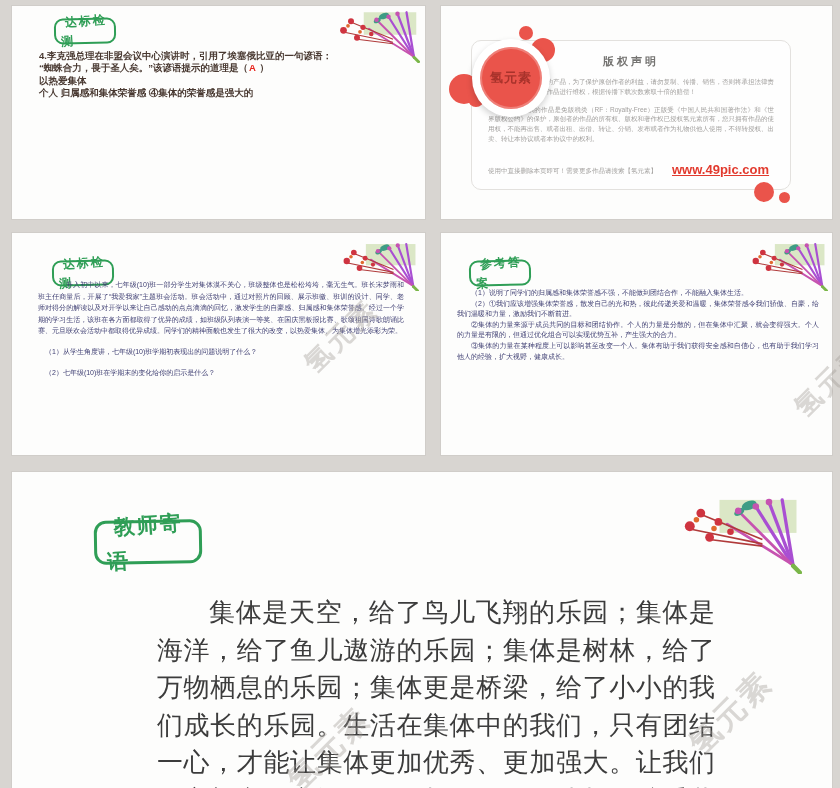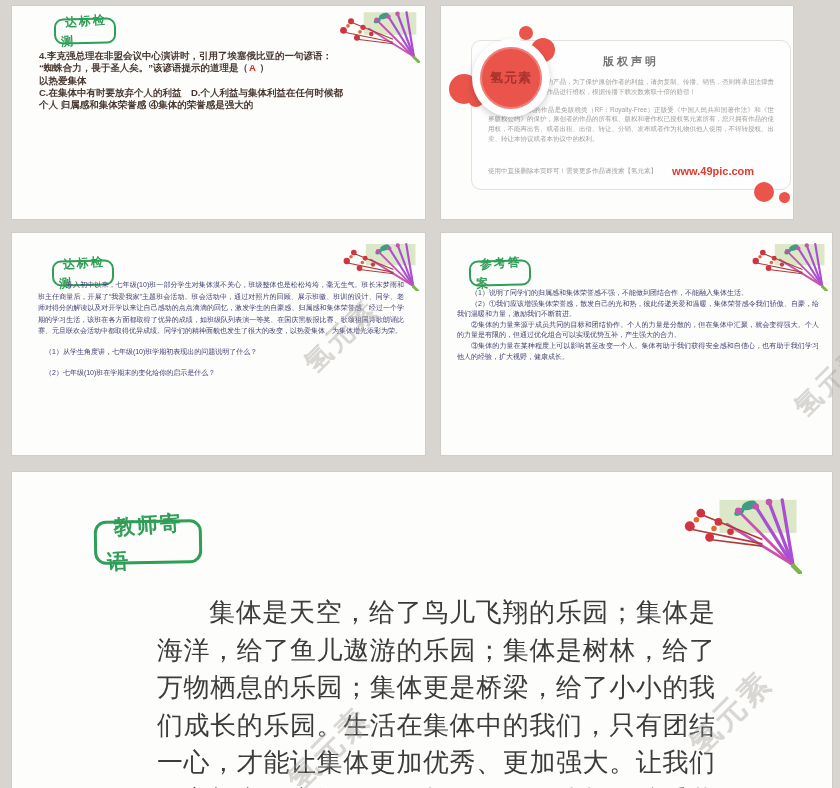--- a/index.html
+++ b/index.html
@@ -10,21 +10,21 @@
     overflow:hidden;
     font-family:"Liberation Sans",sans-serif;
   }
   .slide{
     position:absolute;
     background:#fdfdfc;
     box-shadow:0 0 0 1px rgba(0,0,0,0.035);
     overflow:hidden;
   }
   #slide-quiz{left:12px;top:6px;width:413px;height:213px;}
-  #slide-copyright{left:441px;top:6px;width:352px;height:213px;}
+  #slide-copyright{left:441px;top:6px;width:391px;height:213px;}
   #slide-exercise{left:12px;top:233px;width:413px;height:222px;}
   #slide-answers{left:441px;top:233px;width:391px;height:222px;}
   #slide-message{left:12px;top:472px;width:820px;height:316px;}
 
   
   .badge{position:absolute;border:2px solid #2f9e56;border-radius:9px;transform:rotate(-1deg);}
   .badge .bl{position:absolute;color:#2f9e56;font-weight:bold;letter-spacing:2px;white-space:nowrap;
     font-family:"DejaVu Sans",sans-serif;transform:rotate(-3deg);}
   .badge-sm{width:58px;height:22px;}
   .badge-sm .bl1{top:-7px;left:9px;font-size:12px;}
@@ -49,21 +49,21 @@
   .answers-text p{margin:0;text-indent:2em;}
 
   
   .cr-box{position:absolute;left:30px;top:34px;width:318px;height:148px;
     background:#fefefe;border:1px solid #e3e1de;border-radius:10px;}
   .cr-title{margin:13px 0 0 0;text-align:center;font-size:11px;color:#757472;
     font-weight:bold;letter-spacing:3px;}
   .cr-p{margin:8px 16px 0 16px;font-size:6.5px;color:#a3a19f;line-height:9.8px;text-align:justify;}
   .cr-p2{text-indent:2em;}
   .cr-footer{position:absolute;left:16px;bottom:13px;font-size:6.5px;color:#a3a19f;}
-  .cr-url{position:absolute;left:200px;bottom:12px;font-size:11px;color:#e23a2e;font-weight:bold;}
+  .cr-url{position:absolute;left:200px;bottom:12px;font-size:13px;color:#e23a2e;font-weight:bold;text-decoration:underline;}
   .circ{position:absolute;border-radius:50%;background:#ea544b;}
   .logo-main{position:absolute;left:31px;top:33px;width:78px;height:78px;border-radius:50%;
     background:#fff;box-shadow:0 3px 6px rgba(0,0,0,0.18);display:flex;align-items:center;justify-content:center;}
   .logo-inner{width:62px;height:62px;border-radius:50%;background:#ea544b;
     display:flex;align-items:center;justify-content:center;
     font-size:13px;font-weight:bold;color:#a8322b;letter-spacing:1px;
     box-shadow:inset 0 0 0 2px rgba(255,255,255,0.25);}
 
   
   .msg-text{position:absolute;left:145px;top:122px;width:558px;
@@ -122,21 +122,20 @@
         <circle cx="78" cy="10" r="3"></circle>
         <circle cx="90" cy="6" r="3"></circle>
         <circle cx="62" cy="14" r="3"></circle>
       </g>
     <path d="M112,64 L118,70" stroke="#7ab648" stroke-width="4" stroke-linecap="round"></path>
   </svg>
   <div class="quiz-text">
       <div><span>4.李克强总理在非盟会议中心演讲时，引用了埃塞俄比亚的一句谚语：</span></div>
       <div><span>“蜘蛛合力，畏于圣人矣。”该谚语提示的道理是（</span><span class="red">A</span><span> ）</span></div>
       <div><span>以热爱集体</span></div>
-      <div><span>C.在集体中有时要放弃个人的利益　D.个人利益与集体利益在任何时候都</span></div>
       <div><span>个人 归属感和集体荣誉感 ④集体的荣誉感是强大的</span></div>
     </div>
 </div>
 
 <div class="slide" id="slide-copyright">
   <div class="cr-box">
     <p class="cr-title">版权声明</p>
     <p class="cr-p">感谢您下载使用我们的产品，为了保护原创作者的利益，请勿复制、传播、销售，否则将承担法律责任！否则氢元素将对作品进行维权，根据传播下载次数索取十倍的赔偿！</p>
     <p class="cr-p cr-p2">氢元素提供的作品是免版税类（RF：Royalty-Free）正版受《中国人民共和国著作法》和《世界版权公约》的保护，原创者的作品的所有权、版权和著作权已授权氢元素所有，您只拥有作品的使用权，不能再出售、或者出租、出借、转让、分销、发布或者作为礼物供他人使用，不得转授权、出卖、转让本协议或者本协议中的权利。</p>
     <span class="cr-footer">使用中直接删除本页即可！需要更多作品请搜索【氢元素】</span>

